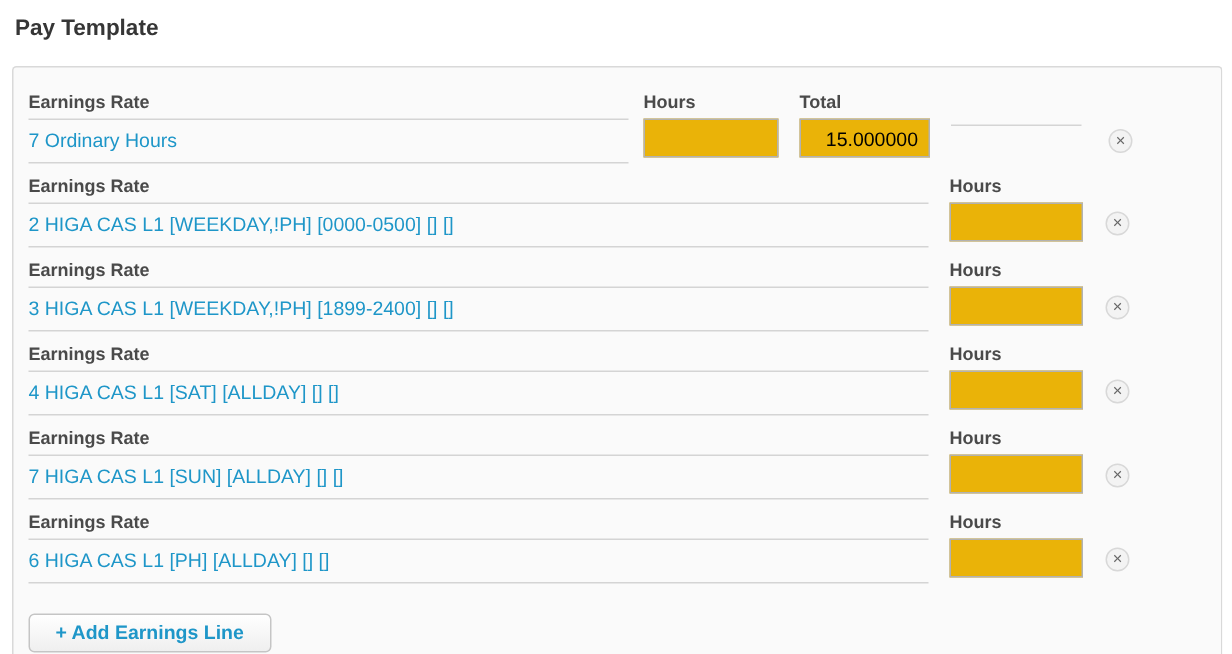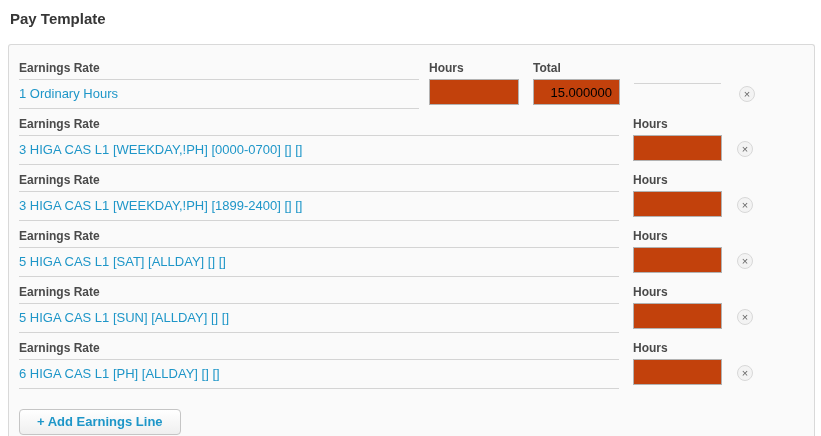--- a/index.html
+++ b/index.html
@@ -52,21 +52,21 @@
     cursor: pointer;
   }
   .col-hours-first { width: 90px; margin-left: 10px; }
   .col-rate  { width: 87px; margin-left: 14px; }
   .col-total { width: 87px; margin-left: 14px; }
   .col-hours { width: 89px; margin-left: 14px; }
   .txt-input {
     width: 100%;
     height: 26px;
     border: 1px solid #b2b2b2;
-    background: #c2410c;
+    background: #eab308;
     font-family: "Liberation Sans", "DejaVu Sans", sans-serif;
     font-size: 13px;
     color: #000000;
     padding: 0 7px;
     margin: 0;
     border-radius: 0;
   }
   .txt-input.right { text-align: right; }
   .total-val {
     height: 27px;
@@ -108,21 +108,21 @@
 <body>
 
 <h1 class="page-title">Pay Template</h1>
 
 <div class="panel">
 
   <div class="line-block">
     <div class="col-earn-first">
       <div class="hdr underlined">Earnings Rate</div>
       <div class="cell-val">
-        <a class="rate-link">1 Ordinary Hours</a>
+        <a class="rate-link">7 Ordinary Hours</a>
       </div>
     </div>
     <div class="col-hours-first">
       <div class="hdr">Hours</div>
       <input type="text" class="txt-input" value="" style="">
     </div>
     <div class="col-rate">
       <div class="hdr">Total</div>
       <input type="text" class="txt-input right" value="15.000000" style="">
     </div>
@@ -131,21 +131,21 @@
     </div>
     <div class="col-del-first">
       <span class="del-btn">×</span>
     </div>
   </div>
 
     <div class="line-block">
       <div class="col-earn">
         <div class="hdr underlined">Earnings Rate</div>
         <div class="cell-val">
-          <a class="rate-link">3 HIGA CAS L1 [WEEKDAY,!PH] [0000-0700] [] []</a>
+          <a class="rate-link">2 HIGA CAS L1 [WEEKDAY,!PH] [0000-0500] [] []</a>
         </div>
       </div>
       <div class="col-hours">
         <div class="hdr">Hours</div>
         <input type="text" class="txt-input" style="">
       </div>
       <div class="col-del">
         <span class="del-btn">×</span>
       </div>
     </div>
@@ -163,37 +163,37 @@
       </div>
       <div class="col-del">
         <span class="del-btn">×</span>
       </div>
     </div>
 
     <div class="line-block">
       <div class="col-earn">
         <div class="hdr underlined">Earnings Rate</div>
         <div class="cell-val">
-          <a class="rate-link">5 HIGA CAS L1 [SAT] [ALLDAY] [] []</a>
-        </div>
-      </div>
-      <div class="col-hours">
-        <div class="hdr">Hours</div>
-        <input type="text" class="txt-input" style="">
-      </div>
-      <div class="col-del">
-        <span class="del-btn">×</span>
-      </div>
-    </div>
-
-    <div class="line-block">
-      <div class="col-earn">
-        <div class="hdr underlined">Earnings Rate</div>
-        <div class="cell-val">
-          <a class="rate-link">5 HIGA CAS L1 [SUN] [ALLDAY] [] []</a>
+          <a class="rate-link">4 HIGA CAS L1 [SAT] [ALLDAY] [] []</a>
+        </div>
+      </div>
+      <div class="col-hours">
+        <div class="hdr">Hours</div>
+        <input type="text" class="txt-input" style="">
+      </div>
+      <div class="col-del">
+        <span class="del-btn">×</span>
+      </div>
+    </div>
+
+    <div class="line-block">
+      <div class="col-earn">
+        <div class="hdr underlined">Earnings Rate</div>
+        <div class="cell-val">
+          <a class="rate-link">7 HIGA CAS L1 [SUN] [ALLDAY] [] []</a>
         </div>
       </div>
       <div class="col-hours">
         <div class="hdr">Hours</div>
         <input type="text" class="txt-input" style="">
       </div>
       <div class="col-del">
         <span class="del-btn">×</span>
       </div>
     </div>

